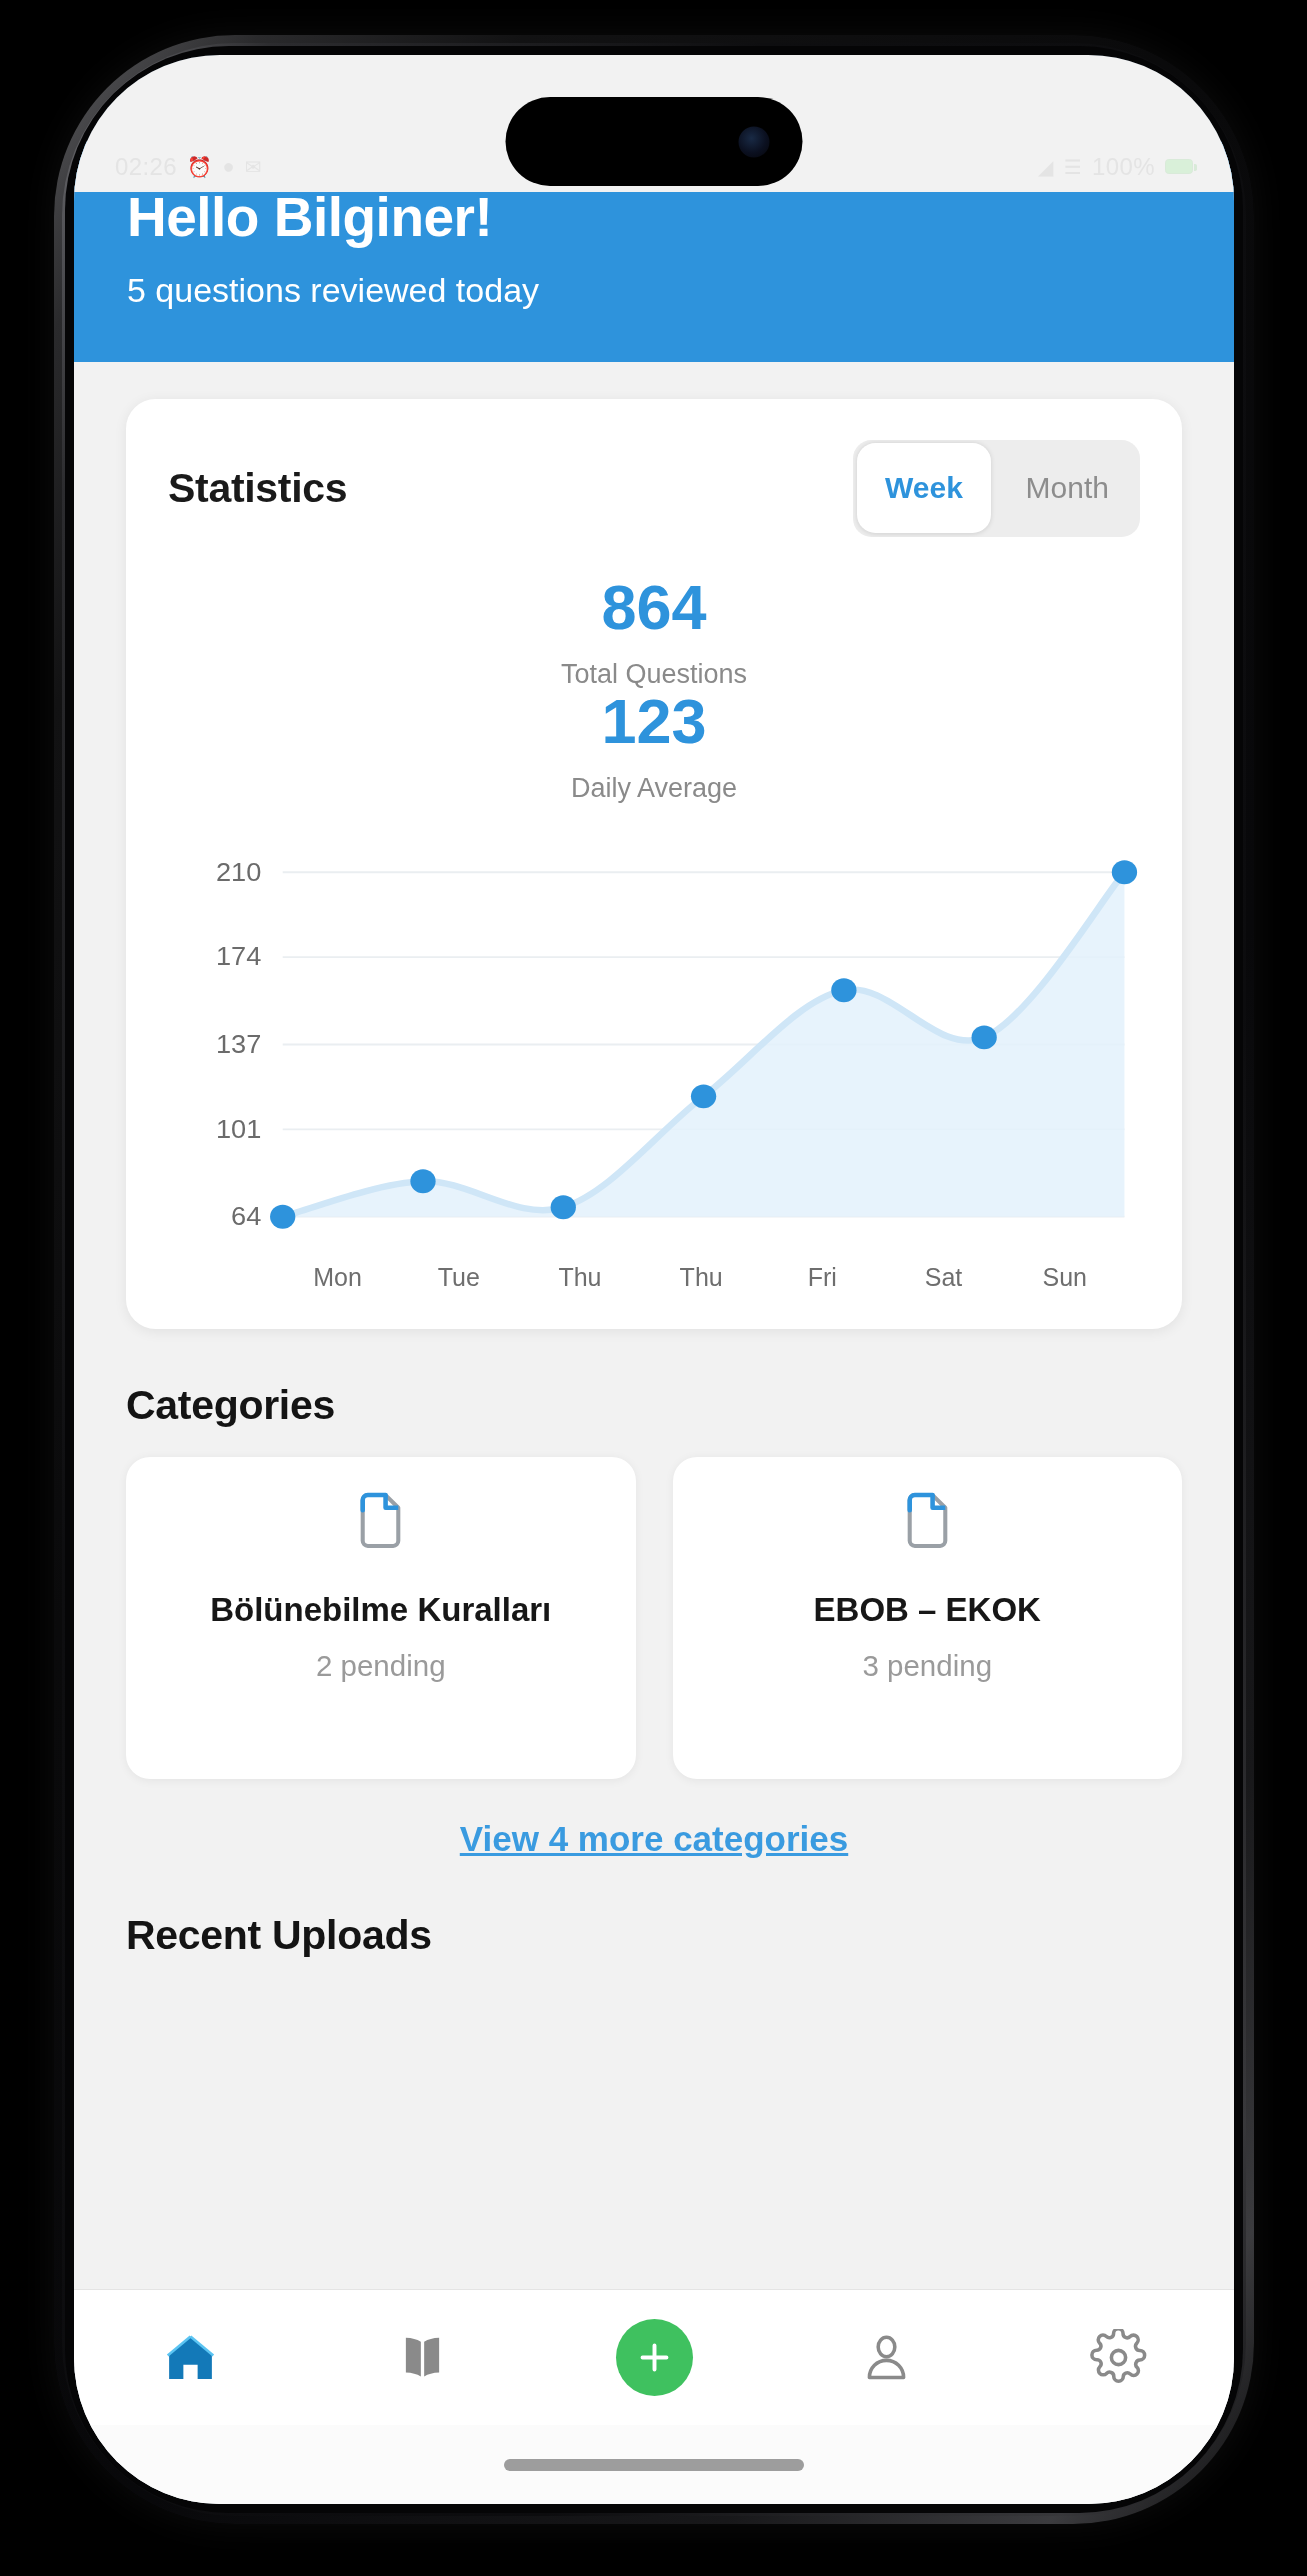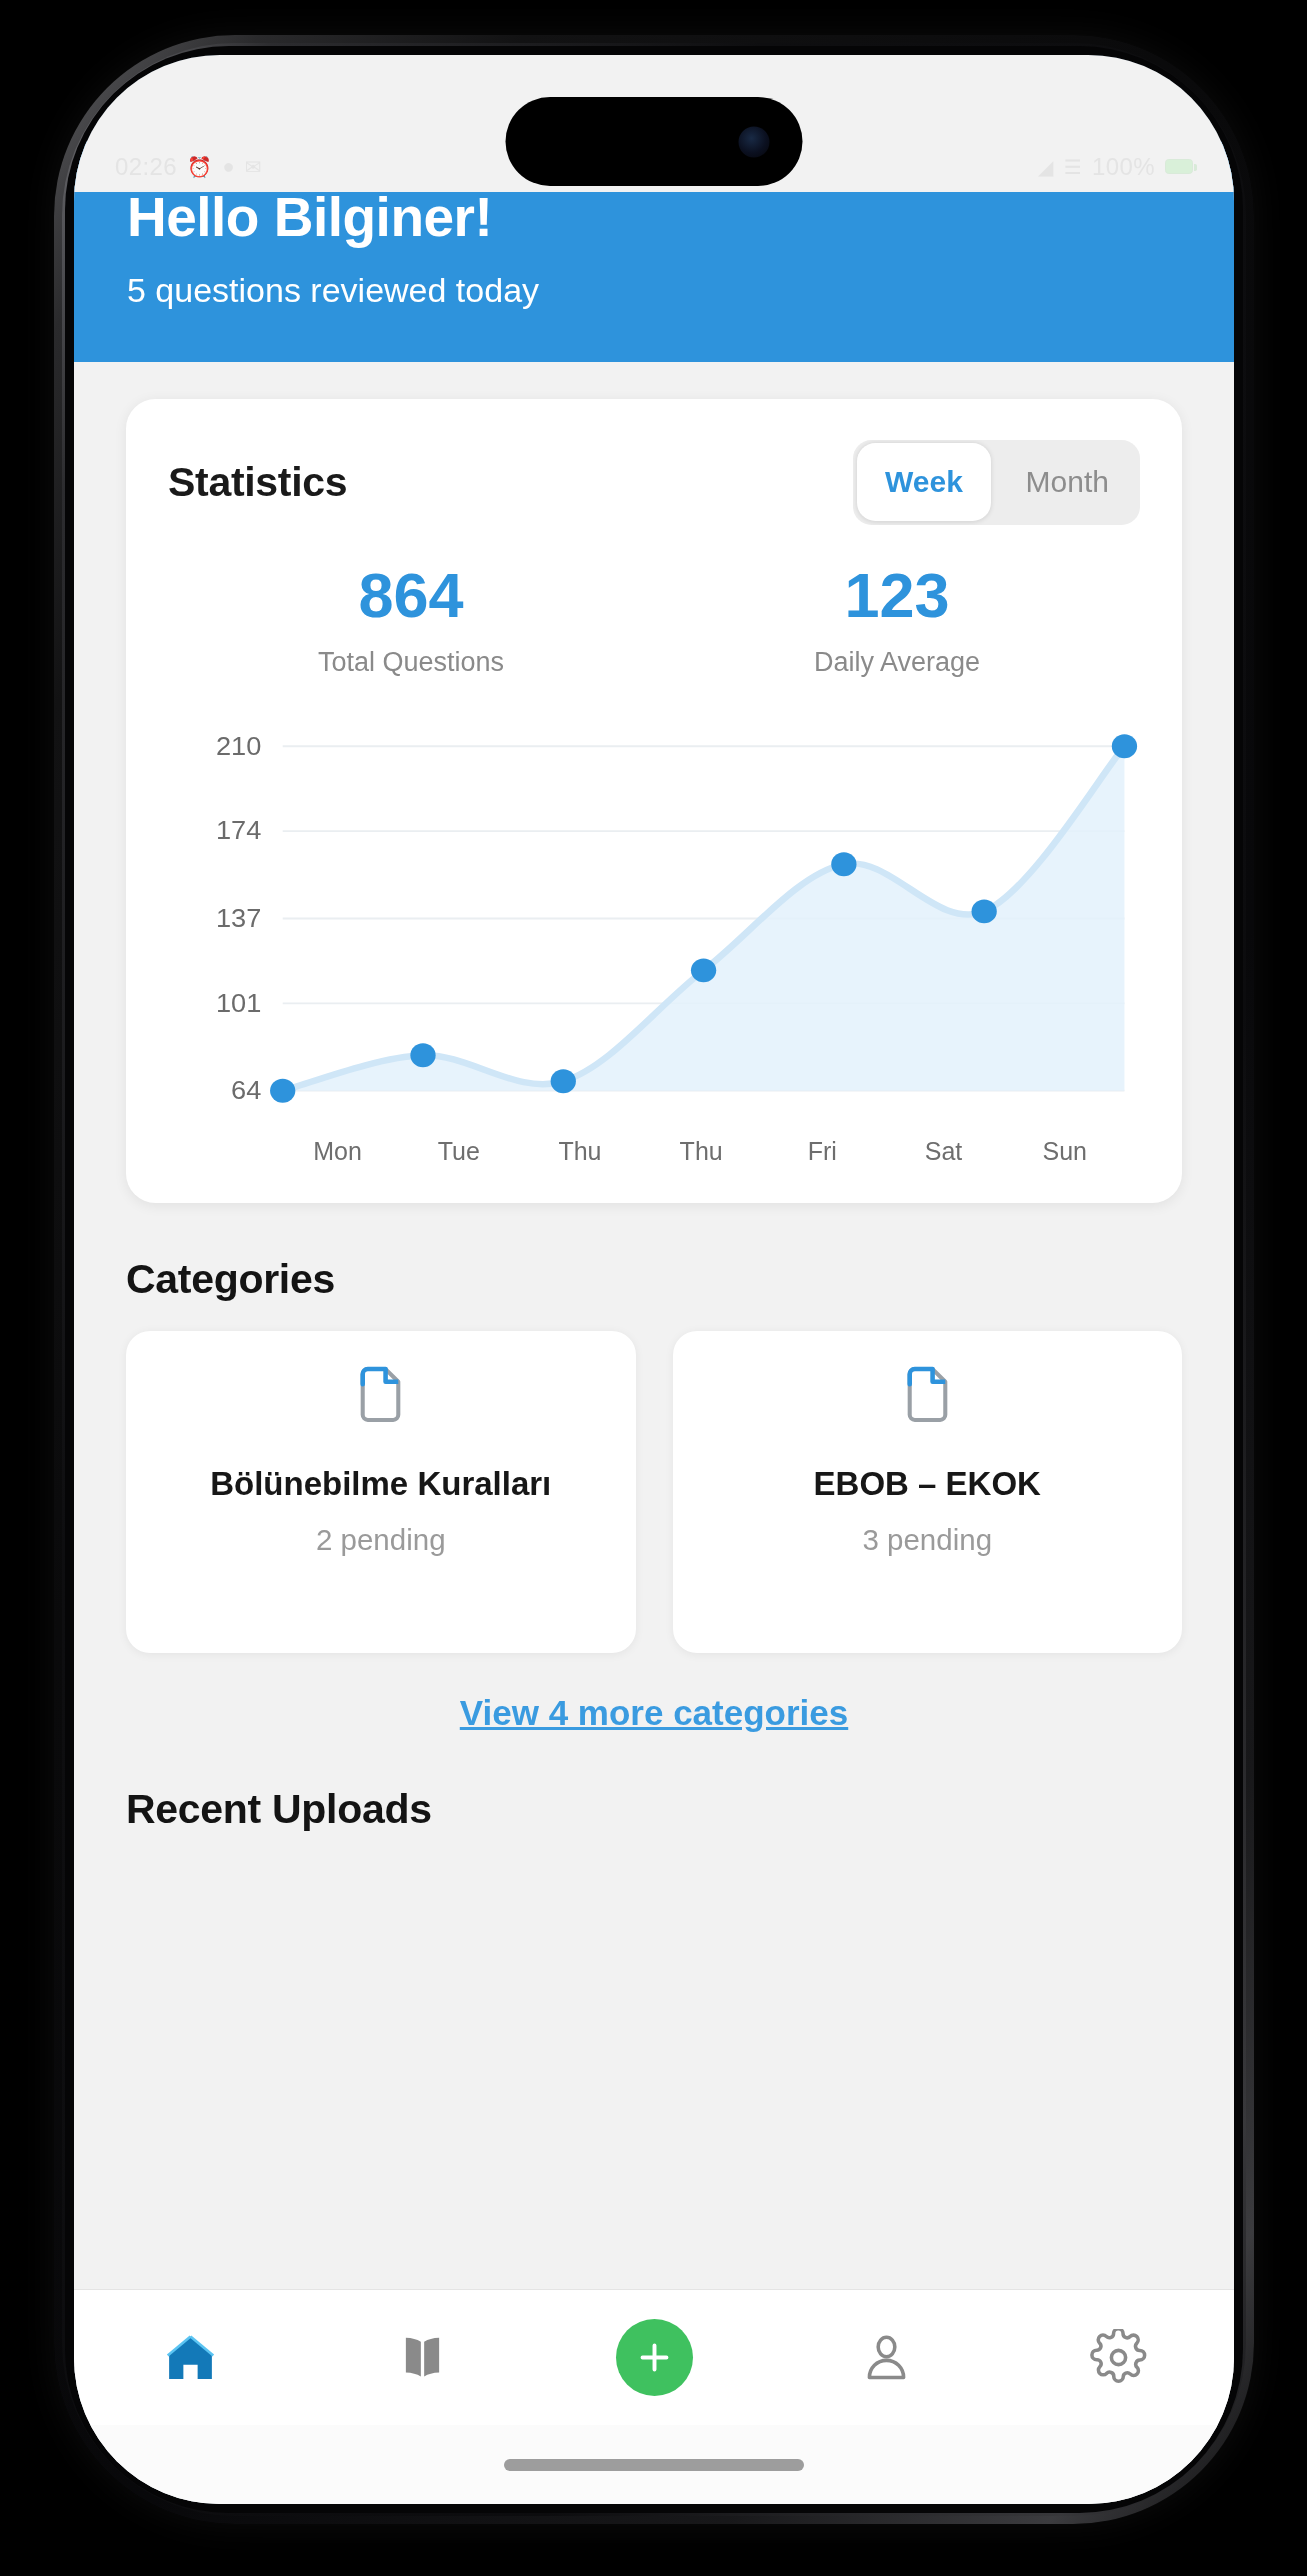--- a/index.html
+++ b/index.html
@@ -97,32 +97,32 @@
   .content{ padding:0 52px; }
   .stat-card{
     background:#fff; border-radius:29.5px; margin-top:37px;
     padding:41px 42px 37px 42px;
     box-shadow:0 2.8px 13px rgba(0,0,0,.07);
   }
   .stat-head{ display:flex; align-items:center; justify-content:space-between; }
   .stat-title{ font-size:41px; font-weight:bold; color:#1a1a1a; letter-spacing:-0.3px; }
   .seg{
     display:flex; background:#ededed; border-radius:18.4px; overflow:hidden;
-    height:85px; align-items:stretch;
+    height:97px; align-items:stretch;
   }
   .seg-item{
     display:flex; align-items:center; justify-content:center;
     padding:0 31px; font-size:30px; color:#8d8d8d;
   }
   .seg-item.active{
     background:#fff; color:#2e93dc; font-weight:bold;
     border-radius:18.4px; box-shadow:0 0.9px 5.5px rgba(0,0,0,.12);
     margin:3.7px; padding:0 28px;
   }
-  .stat-nums{ display:flex; margin-top:39px; }
+  .stat-nums{ display:flex; margin-top:39px;flex-direction:column; }
   .stat-col{ flex:1; text-align:center; }
   .stat-val{ font-size:63px; font-weight:bold; color:#2e93dc; line-height:1; }
   .stat-lbl{ font-size:27px; color:#8a8a8a; margin-top:20px; }
 
   
   .chart-wrap{ margin-top:48px; height:396px; position:relative; }
   .chart-svg{ display:block; width:100%; height:100%; }
   .xaxis{ display:flex; margin-top:15px; padding-left:109px; padding-right:14.7px; }
   .xaxis span{ flex:1; text-align:center; font-size:25px; color:#6e6e6e; }
 

